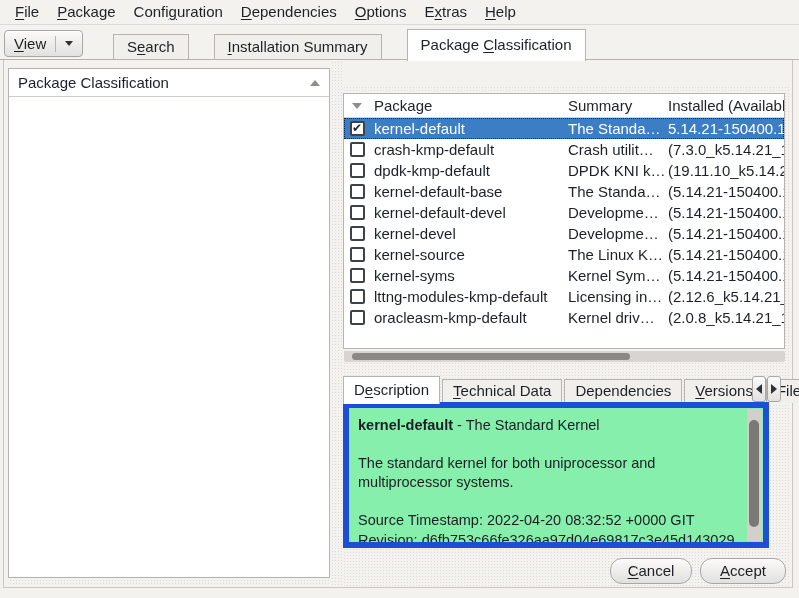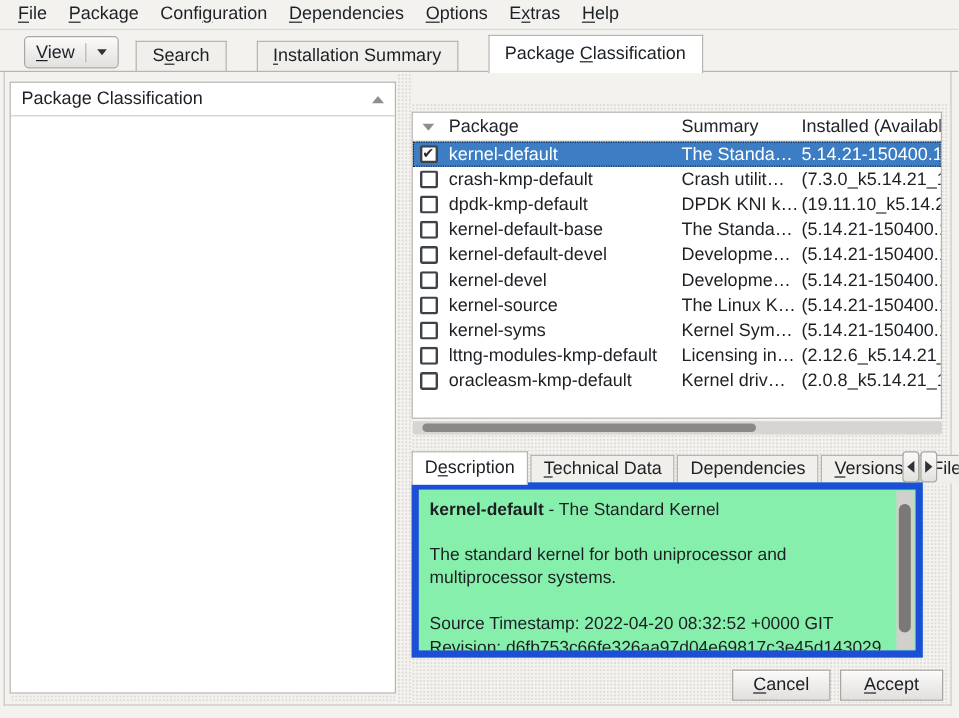--- a/index.html
+++ b/index.html
@@ -18,21 +18,21 @@
     position:absolute;left:0;top:0;width:799px;height:25px;
     display:flex;align-items:center;padding-left:6px;box-sizing:border-box;
     background:#f4f2ef;border-bottom:1px solid #dcdad6;
   }
   .menu-item{padding:0 9px;line-height:24px;cursor:default;white-space:nowrap;}
 
   
   .tabstrip{position:absolute;left:0;top:25px;width:799px;height:35px;}
   .tabstrip::after{content:"";position:absolute;left:0;bottom:0;width:100%;height:1px;background:#b6b3b0;z-index:1;}
   .view-button{
-    position:absolute;left:20px;top:5px;height:27px;box-sizing:border-box;
+    position:absolute;left:4px;top:5px;height:27px;box-sizing:border-box;
     display:inline-flex;align-items:center;gap:9px;padding:0 9px;
     border:1px solid #a9a7a4;border-radius:4px;
     background:linear-gradient(#fbfaf9,#e3e1de);
     box-shadow:inset 0 1px 0 #ffffff;
   }
   .vb-sep{width:1px;height:16px;background:#b7b5b2;}
   .toolbar-tabs{position:absolute;left:90px;bottom:0;height:35px;display:flex;align-items:flex-end;}
   .tab{
     height:26px;box-sizing:border-box;padding:0 13px;line-height:24px;
     background:#f1efec;border:1px solid #b6b3b0;border-bottom:none;
@@ -119,21 +119,21 @@
     padding:8px 2px 8px 9px;font-size:14.5px;line-height:1.32;color:#1b1f23;
   }
   .desc-content p{margin:0 0 19px 0;}
   .desc-title b{font-weight:bold;}
   .vscroll{position:absolute;right:1px;top:1px;bottom:1px;width:15px;background:#d2cfcc;}
   .vthumb{position:absolute;left:2px;top:11px;width:10px;height:107px;background:#7b7976;border-radius:5px;}
 
   
   .dlg-btn{
     position:absolute;top:558px;height:26px;box-sizing:border-box;
-    border:1px solid #a9a7a4;border-radius:0;
+    border:1px solid #a9a7a4;border-radius:12px;
     background:linear-gradient(#fbfaf9,#e2e0dd);box-shadow:inset 0 1px 0 #ffffff;
     text-align:center;line-height:24px;color:#1b1f23;cursor:default;
   }
   .btn-cancel{left:610px;width:82px;}
   .btn-accept{left:700px;width:86px;}
 </style>
 </head>
 <body>
 
 <div class="window">

